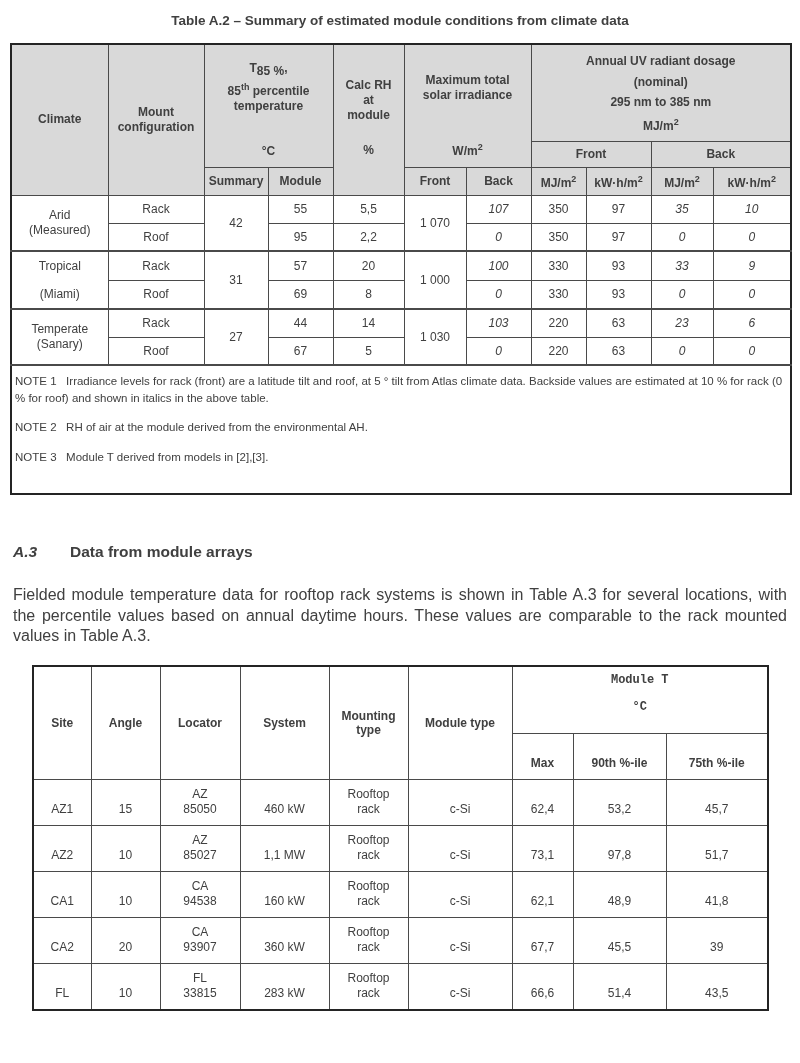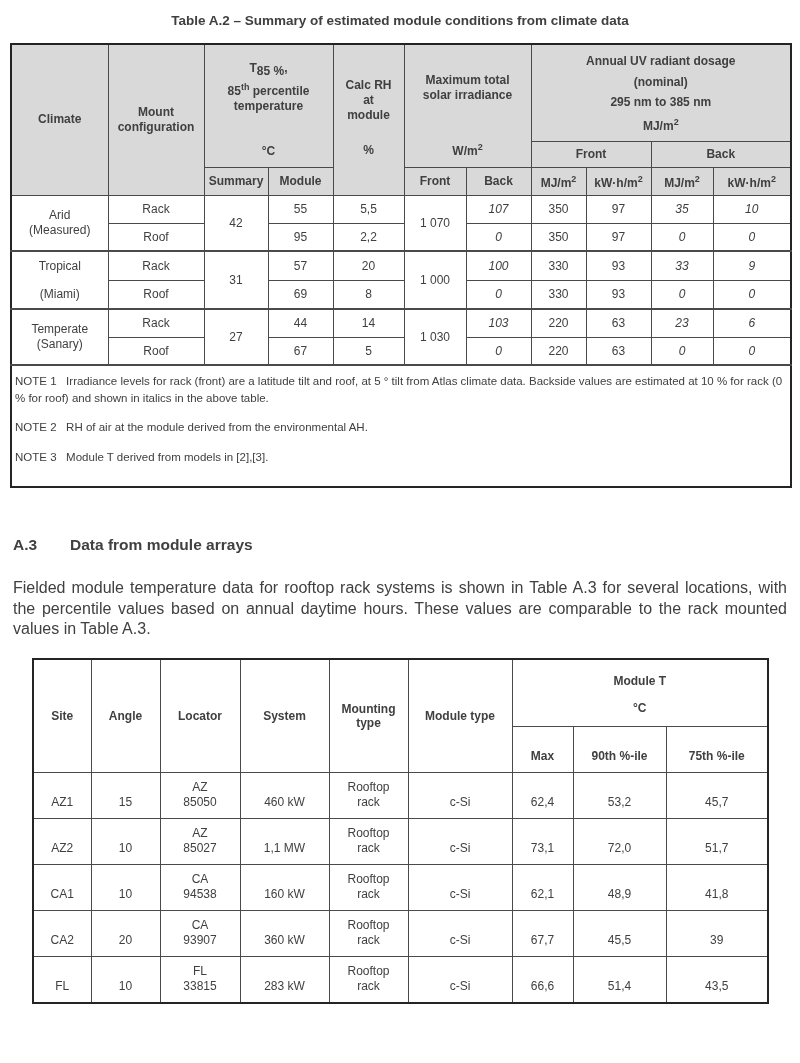--- a/index.html
+++ b/index.html
@@ -6,21 +6,21 @@
   .page{
     width:800px;height:1063px;overflow:hidden;background:#ffffff;
     font-family:"Liberation Sans","DejaVu Sans",sans-serif;color:#404040;
     position:relative;
   }
   
   .tbl-caption{font-size:13.5px;font-weight:bold;text-align:center;margin:0;}
   .cap-a2{padding-top:13px;}
   .cap-a3{margin-top:25px;}
   .sec-heading{margin:48px 13px 0 13px;font-size:15.5px;font-weight:bold;}
-  .sec-heading .sec-num{display:inline-block;width:57px;}
+  .sec-heading .sec-num{display:inline-block;width:57px;font-style:italic;}
   .body-par{margin:24px 13px 0 13px;font-size:16px;line-height:20.5px;text-align:justify;}
 
   
   table{border-collapse:collapse;table-layout:fixed;}
   td,th{border:1px solid #4a4a4a;padding:0;text-align:center;vertical-align:middle;
         font-size:12px;font-weight:normal;overflow:hidden;}
   sub{font-size:12px;}
   sup{font-size:9px;}
 
   
@@ -36,31 +36,31 @@
   .t85-box .unit{margin-top:auto;padding-bottom:7px;}
   .rh-box{height:149px;padding-top:33px;box-sizing:border-box;}
   .rh-box .unit{margin-top:20px;}
   .mi-box{height:121px;padding-top:28px;box-sizing:border-box;}
   .mi-box .unit{margin-top:auto;padding-bottom:7px;}
   .uv-box{height:95px;padding:9px 0 6px 0;box-sizing:border-box;justify-content:space-between;}
   .climate-hd-box{}
   .line{line-height:15px;}
   .spread .line{line-height:28px;}
   .it{font-style:italic;}
-  .notes-cell{height:117px;text-align:left;vertical-align:top;padding:7px 4px 8px 3px;box-sizing:border-box;}
+  .notes-cell{height:117px;text-align:left;vertical-align:top;padding:7px 4px 15px 3px;box-sizing:border-box;}
   .notes-cell p{margin:0 0 13px 0;font-size:11.5px;line-height:16.5px;white-space:pre-wrap;}
 
   
   .a3{width:735px;margin:18px 0 0 32px;border:2px solid #242424;}
   .a3 tr.r1{height:68px;}
   .a3 tr.r2{height:46px;}
   .a3 tr.dr{height:46px;}
   .a3 th{font-weight:bold;}
   .a3 .mt-line{line-height:27px;font-weight:bold;}
-  .a3 .mt-cell{vertical-align:top;padding-top:8px;}
+  .a3 .mt-cell{vertical-align:top;padding-top:0;font-family:Liberation Mono, monospace;}
   .a3 .sub-th{vertical-align:bottom;padding-bottom:9px;}
   .a3 td.bcell{vertical-align:bottom;padding-bottom:8px;line-height:15px;}
 </style>
 </head>
 <body>
 
 <div class="page">
 
   <p class="tbl-caption cap-a2">Table A.2 – Summary of estimated module conditions from climate data</p>
 
@@ -286,21 +286,21 @@
           <div>AZ</div>
           <div>85027</div>
         </td>
         <td class="bcell">1,1 MW</td>
         <td class="bcell">
           <div>Rooftop</div>
           <div>rack</div>
         </td>
         <td class="bcell">c-Si</td>
         <td class="bcell">73,1</td>
-        <td class="bcell">72,0</td>
+        <td class="bcell">97,8</td>
         <td class="bcell">51,7</td>
       </tr>
       <tr class="dr">
         <td class="bcell">CA1</td>
         <td class="bcell">10</td>
         <td class="bcell">
           <div>CA</div>
           <div>94538</div>
         </td>
         <td class="bcell">160 kW</td>

